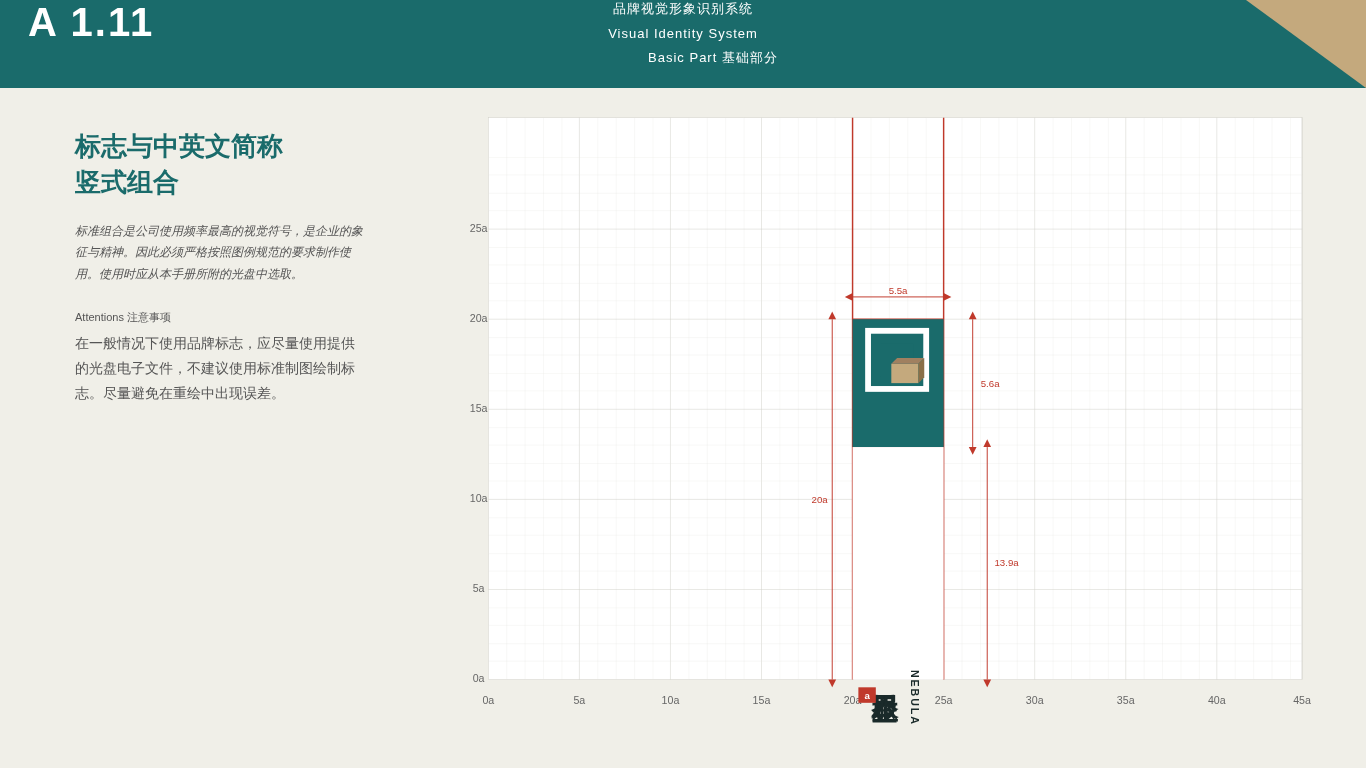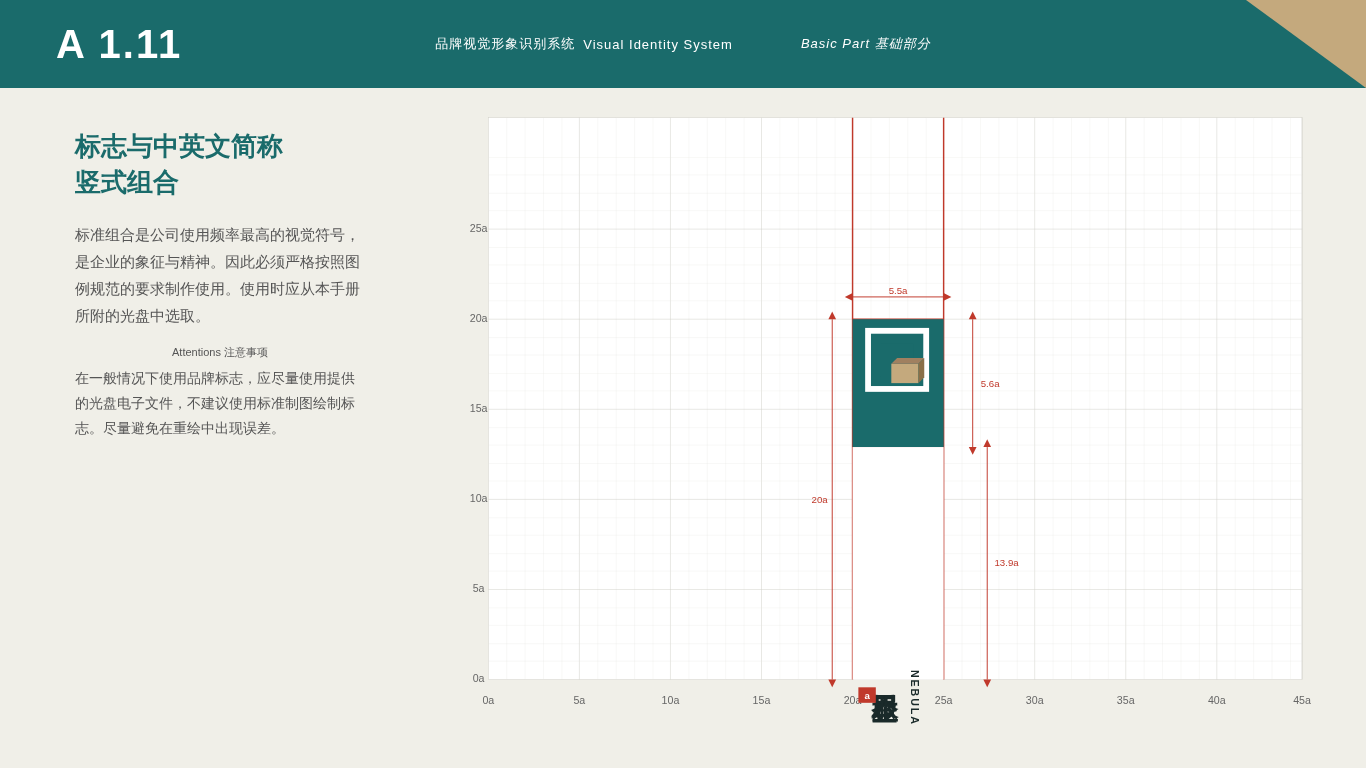--- a/index.html
+++ b/index.html
@@ -10,40 +10,40 @@
       font-family: 'Arial', sans-serif;
       overflow: hidden;
     }
 
     
     .header {
       width: 100%;
       height: 88px;
       background: #1a6b6b;
       display: flex;
-      align-items: center;
-      padding: 0 56px;
+      padding: 0 28px;
       position: relative;
     }
     .header-page-num {
       font-size: 40px;
       font-weight: bold;
       color: #ffffff;
       letter-spacing: 2px;
     }
     .header-center {
       position: absolute;
       left: 50%;
       transform: translateX(-50%);
       display: flex;
       align-items: center;
       gap: 8px;
       color: #fff;
       font-size: 13px;
       letter-spacing: 1px;
+      flex-direction: column;
     }
     
     .corner-shape {
       position: absolute;
       right: 0;
       top: 0;
       width: 120px;
       height: 88px;
       overflow: hidden;
     }
@@ -75,31 +75,31 @@
       flex-shrink: 0;
     }
     .page-title {
       font-size: 26px;
       font-weight: bold;
       color: #1a6b6b;
       line-height: 1.4;
       margin-bottom: 20px;
     }
     .description {
-      font-size: 15px;
+      font-size: 12px;
       color: #555;
       line-height: 1.8;
       margin-bottom: 16px;
+      font-style: italic;
     }
     .attention-title {
       font-size: 11px;
       color: #555;
       margin-bottom: 6px;
-      margin-top: 16px;
-      text-align: center;
+      margin-top: 24px;
     }
     .attention-text {
       font-size: 14px;
       color: #555;
       line-height: 1.8;
     }
 
     
     .diagram-area {
       flex: 1;
@@ -114,21 +114,21 @@
     }
   </style>
 </head>
 <body>
 
 <div class="header">
   <span class="header-page-num">A 1.11</span>
   <div class="header-center">
     <span>品牌视觉形象识别系统</span>
     <span>Visual Identity System</span>
-    <span style="margin-left: 60px; font-style: italic;">Basic Part 基础部分</span>
+    <span style="margin-left: 60px;">Basic Part 基础部分</span>
   </div>
   <div class="corner-shape"></div>
 </div>
 
 <div class="main">
 
   <div class="left-panel">
     <div class="page-title">标志与中英文简称<br>竖式组合</div>
     <div class="description">标准组合是公司使用频率最高的视觉符号，是企业的象征与精神。因此必须严格按照图例规范的要求制作使用。使用时应从本手册所附的光盘中选取。</div>
     <div class="attention-title">Attentions 注意事项</div>

